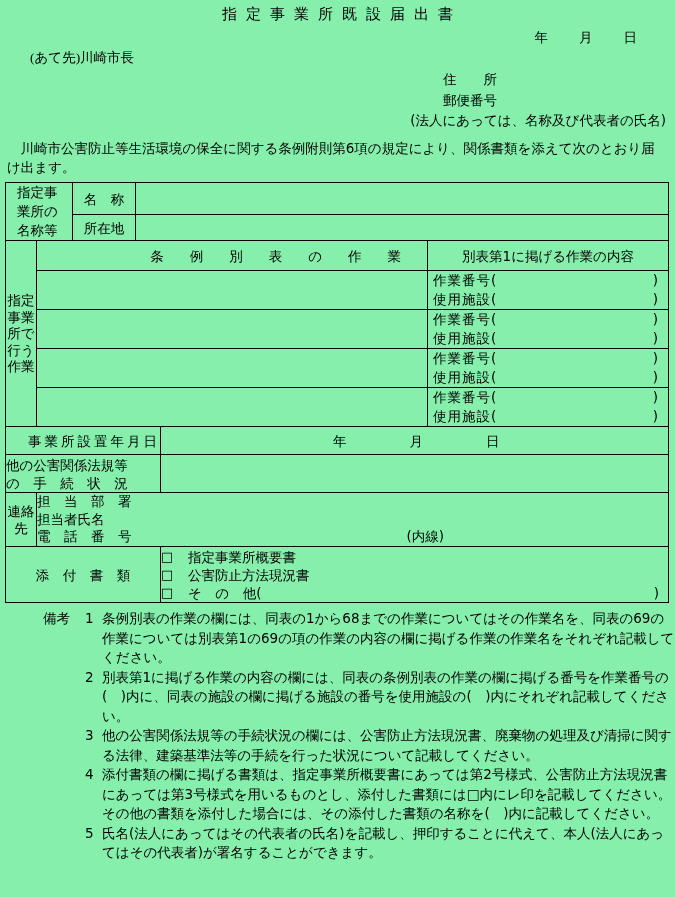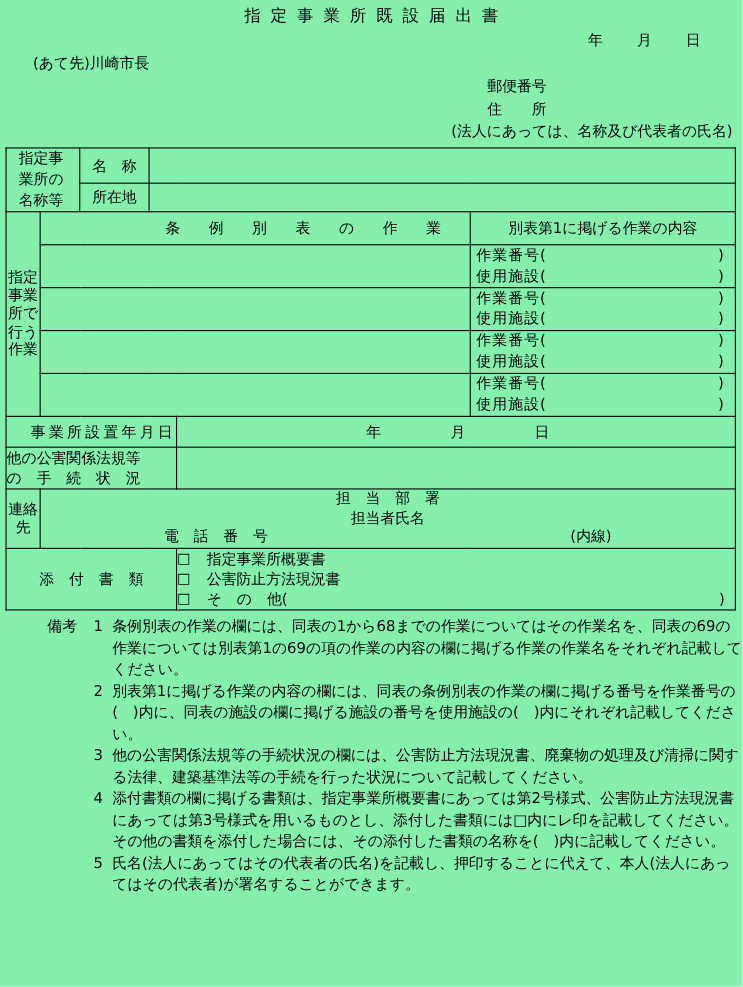--- a/index.html
+++ b/index.html
@@ -6,21 +6,21 @@
   .page{
     position:relative;width:675px;height:897px;overflow:hidden;
     background:#86efac;color:#000000;
     font-family:"DejaVu Sans","Liberation Sans",sans-serif;
     font-size:13.5px;line-height:18px;
   }
   
   .title{margin-top:5px;text-align:center;font-size:15px;letter-spacing:9px;text-indent:9px;height:20px;}
   .date-line{margin-top:3px;text-align:right;padding-right:38px;height:18px;}
   .date-line .gap{margin-left:31px;}
-  .addressee{margin-left:30px;margin-top:3px;height:18px;}
+  .addressee{margin-left:30px;margin-top:3px;height:18px;font-family:Liberation Serif, serif;}
   .applicant{margin-left:443px;margin-top:2px;line-height:20.5px;}
   .seal{margin-left:112px;}
   .legal{text-align:right;padding-right:9px;height:18px;margin-top:1px;}
   .intro{margin:10px 7px 0 7px;text-indent:1em;line-height:19px;}
   
   table.form{border-collapse:collapse;table-layout:fixed;width:663px;margin:5px 0 0 5px;}
   table.form td{border:1px solid #000000;padding:0;vertical-align:middle;overflow:hidden;}
   .h32{height:32px}.h26{height:26px}.h30{height:30px}.h39{height:39px}
   .h28{height:28px}.h38{height:38px}.h54{height:54px}.h56{height:56px}
   .group-cell{text-align:center;}
@@ -28,21 +28,21 @@
   .lbl{text-align:center;}
   .vertcell{text-align:center;line-height:16.5px;word-break:break-all;padding:0;}
   .vertcell.contact-side{line-height:17px;}
   .hdr{text-align:center;}
   .spaced{letter-spacing:26px;text-indent:26px;text-align:right;}
   .wkline{display:flex;justify-content:space-between;padding:0 9px 0 5px;line-height:19px;letter-spacing:1px;}
   .datecell .y1{margin-left:172px;}
   .datecell .ygap{margin-left:63px;}
   .lbl2{padding-left:6px;letter-spacing:3px;text-align:right;}
   .lbl3{padding-left:6px;line-height:18px;}
-  .contact-cell{padding-left:10px;line-height:17.5px;text-align:center;}
+  .contact-cell{padding-left:10px;line-height:17.5px;}
   .ext{margin-left:275px;}
   .attach-lbl{text-align:center;}
   .attach-cell{padding-left:18px;}
   .att{display:flex;line-height:18px;padding-right:9px;}
   .att .box{width:27px;font-size:13px;}
   .att-other .cl{margin-left:auto;}
   
   .notes{display:flex;margin:6px 7px 0 18px;line-height:19.5px;}
   .notes-label{width:42px;flex:none;margin-left:25px;}
   .note-item{display:flex;}
@@ -56,26 +56,27 @@
 
   <div class="title">指定事業所既設届出書</div>
 
   <div class="date-line">
     <span>年</span><span class="gap">月</span><span class="gap">日</span>
   </div>
 
   <div class="addressee">(あて先)川崎市長</div>
 
   <div class="applicant">
+    <div>住　　所</div>
     <div>郵便番号</div>
-    <div>住　　所</div>
   </div>
 
   <div class="legal">(法人にあっては、名称及び代表者の氏名)</div>
 
+  <p class="intro">川崎市公害防止等生活環境の保全に関する条例附則第6項の規定により、関係書類を添えて次のとおり届け出ます。</p>
 
   <table class="form">
     <colgroup>
       <col style="width:31px">
         <col style="width:36px">
         <col style="width:63px">
       <col style="width:25px">
         <col style="width:267px">
         <col style="width:241px">
     </colgroup>

